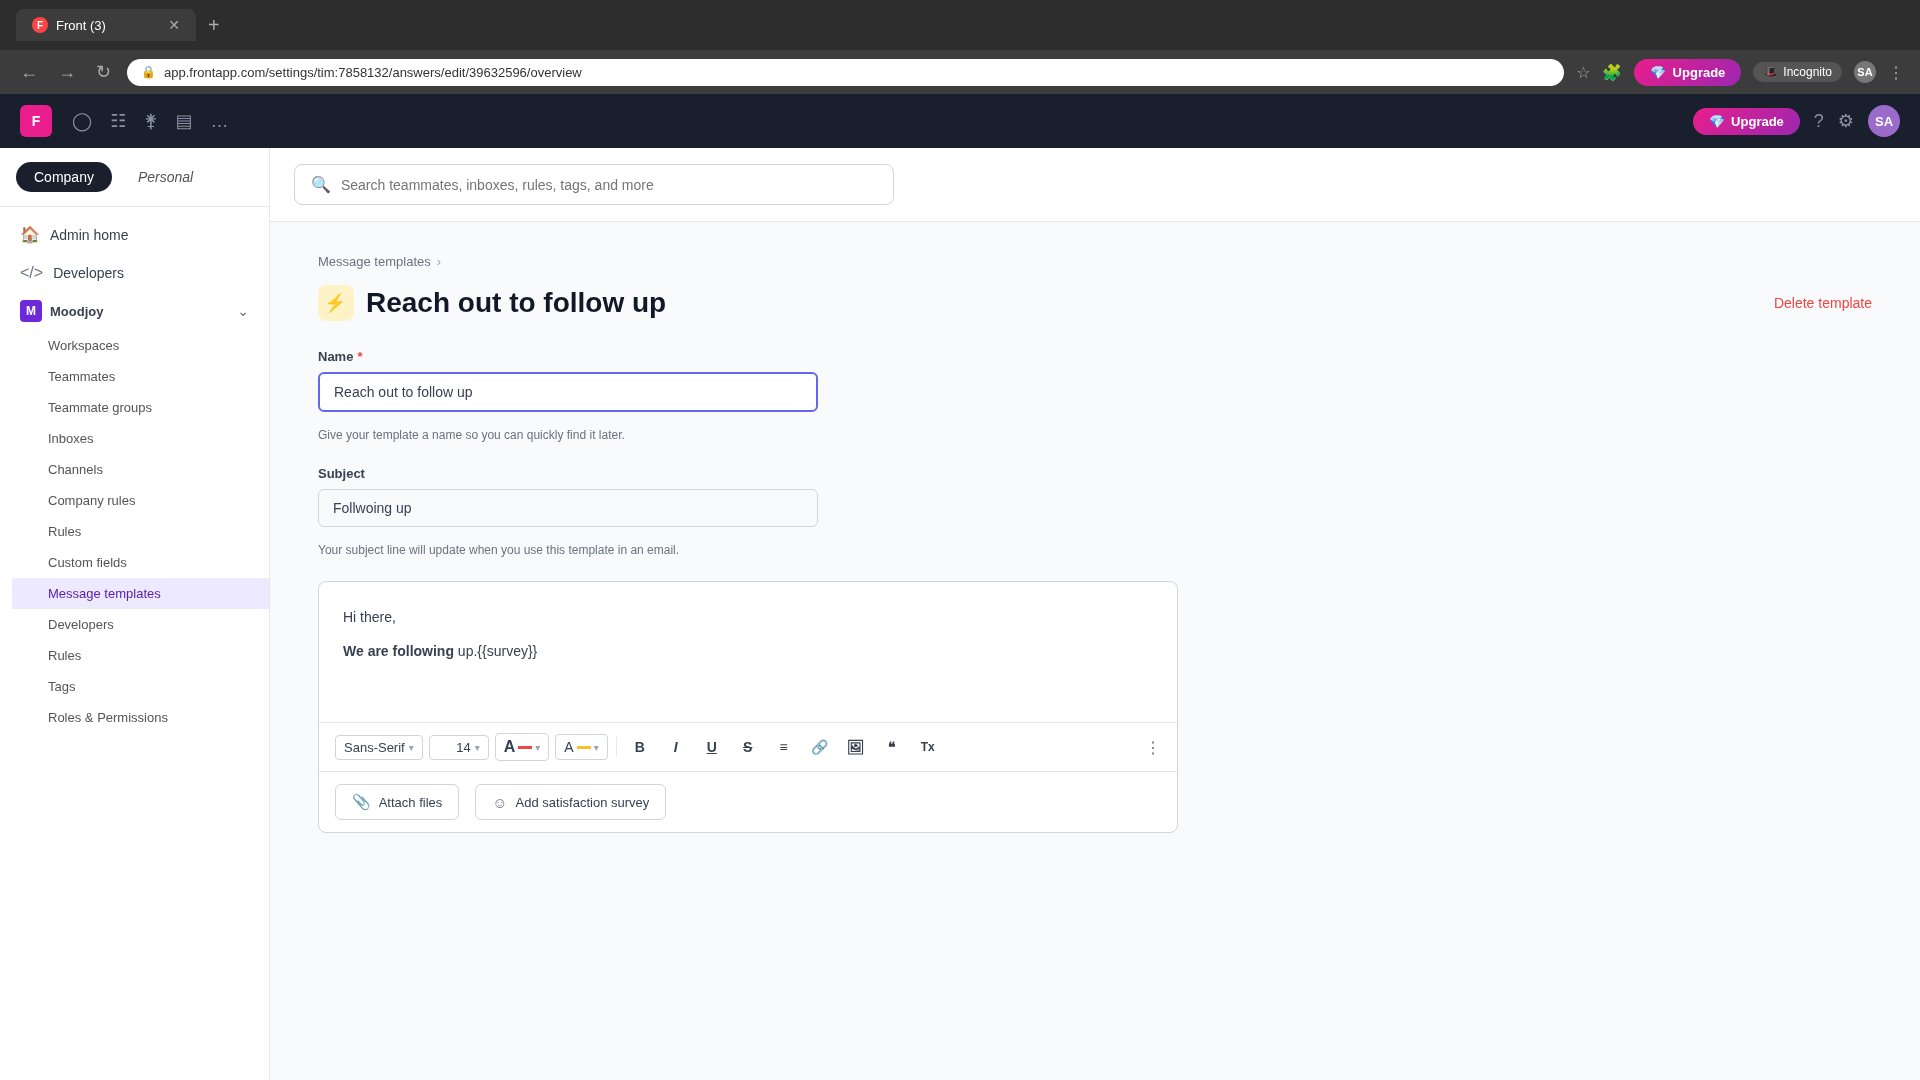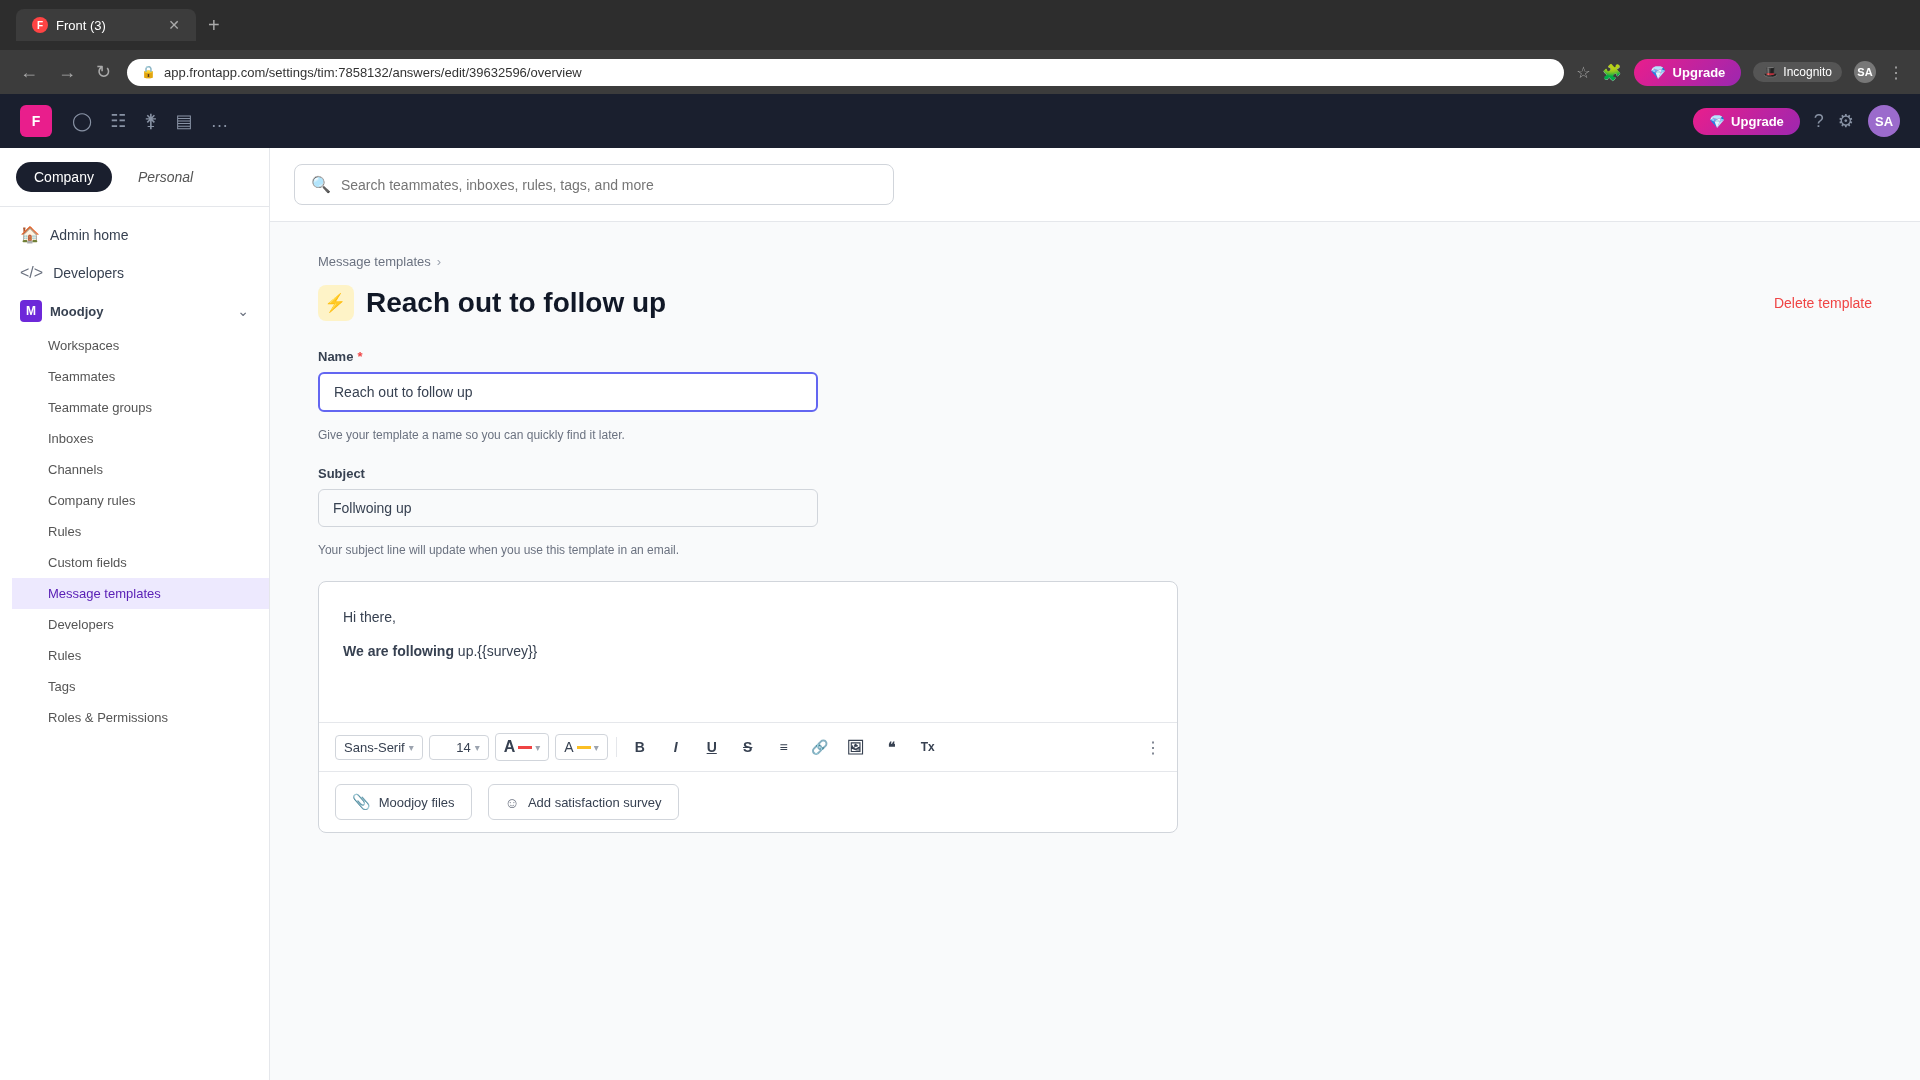--- a/index.html
+++ b/index.html
@@ -284,21 +284,21 @@
           <button class="toolbar-btn">🔗</button>
           <button class="toolbar-btn">🖼</button>
           <button class="toolbar-btn">❝</button>
           <button class="toolbar-btn" style="font-size:12px;">Tx</button>
           <span class="toolbar-more">⋮</span>
         </div>
 
         <div class="editor-footer">
           <button class="footer-action-btn">
             <span class="footer-action-icon">📎</span>
-            <span>Moodjoy files</span>
+            <span>Attach files</span>
           </button>
           <button class="footer-action-btn">
             <span class="footer-action-icon">☺</span>
             <span>Add satisfaction survey</span>
           </button>
         </div>
       </div>
 
     </div>
   </div>

